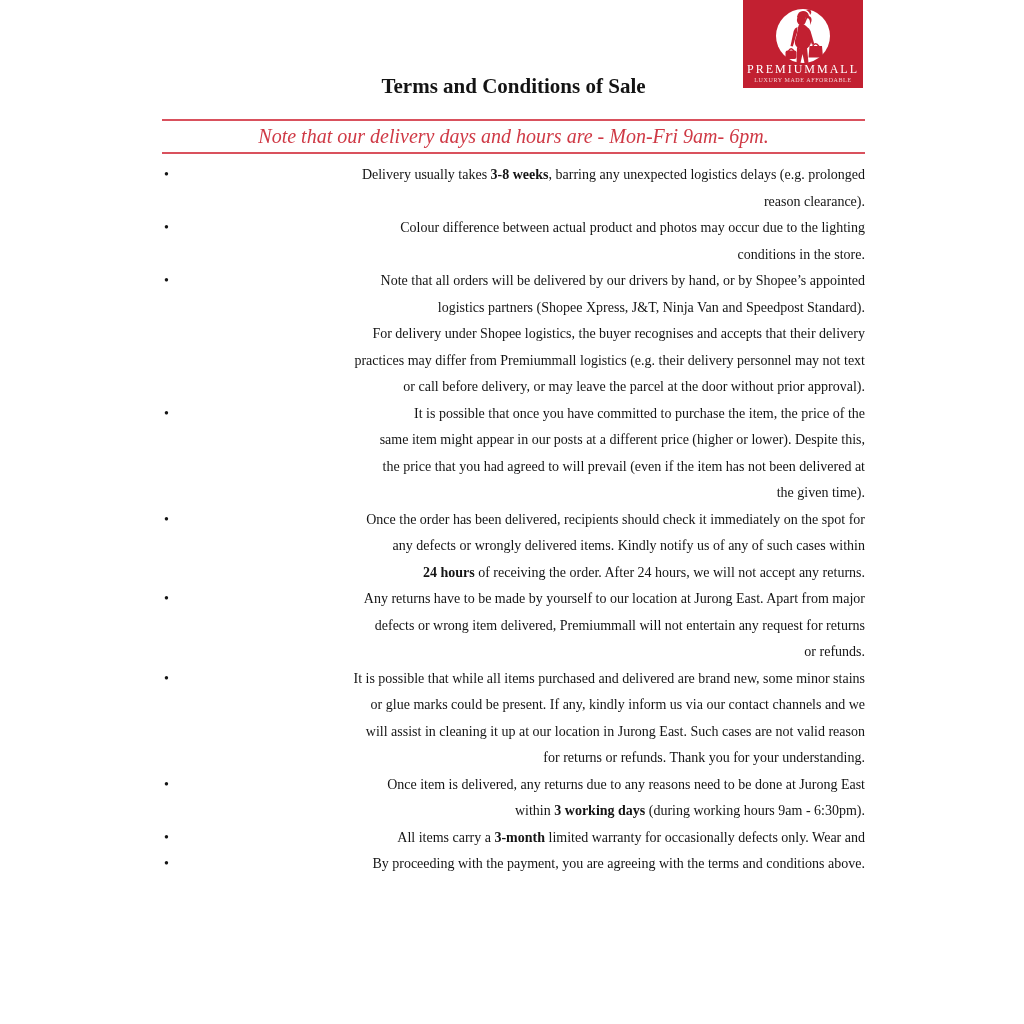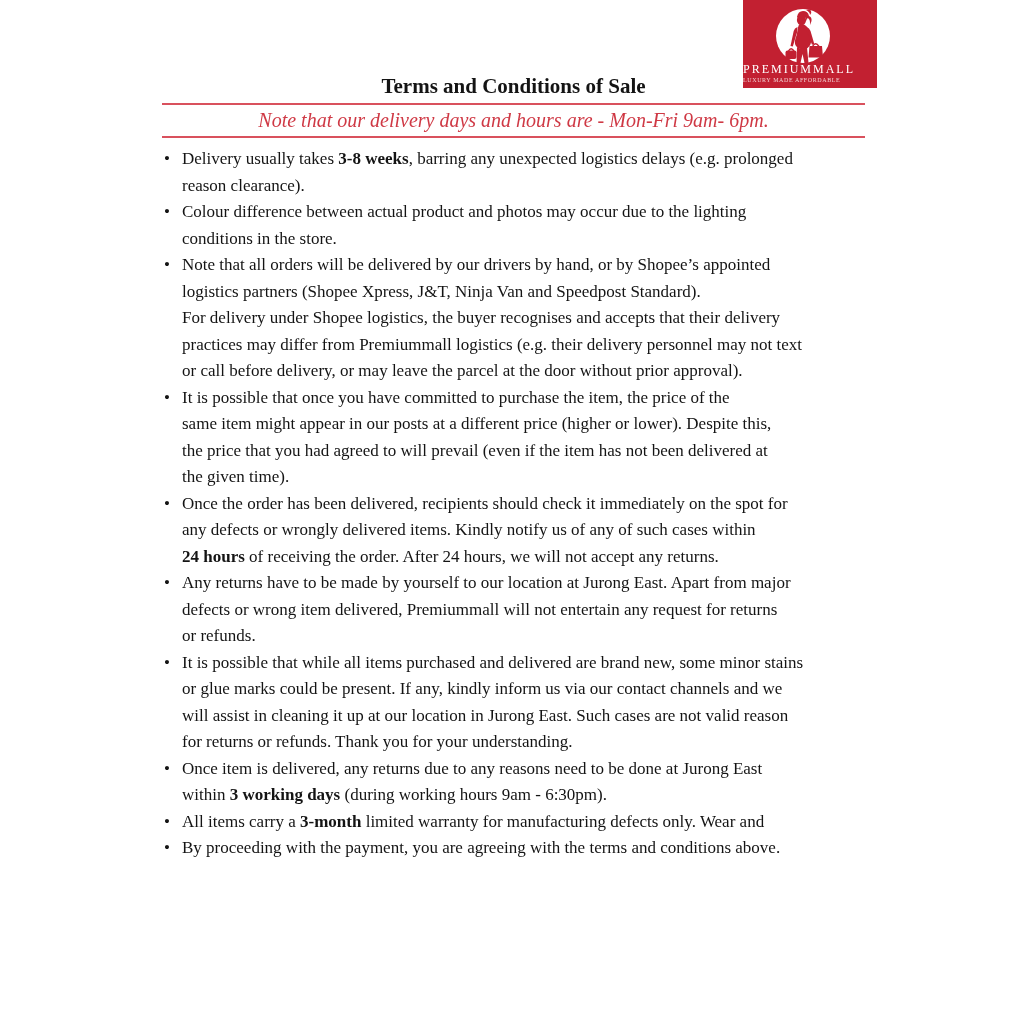--- a/index.html
+++ b/index.html
@@ -2,37 +2,37 @@
 <html style="--logoRed: #c22031; --ruleRed: #d9515d; --noteRed: #cf3945; --text: #141414; --pageBg: #ffffff;"><head>
 <meta charset="utf-8">
 <style>
   html,body{margin:0;padding:0;background:#fff;}
   .page{
     position:relative;width:1024px;height:1024px;overflow:hidden;
     background:var(--pageBg,#ffffff);
     font-family:"Liberation Serif",serif;color:var(--text,#141414);
   }
   
-  .logo{position:absolute;left:743px;top:0;width:134px;height:88px;
-    background:var(--logoRed,#c22031);}
+  .logo{position:absolute;left:743px;top:0;width:120px;height:88px;
+    background:var(--logoRed,#c22031);text-align:center;}
   .logo svg{position:absolute;left:0;top:0;display:block;}
   .logo .brand{position:absolute;left:0;right:0;top:63px;color:#ffffff;
     font-size:12px;letter-spacing:2px;line-height:13px;font-weight:400;white-space:nowrap;}
   .logo .tagline{position:absolute;left:0;right:0;top:77px;color:rgba(255,255,255,.78);
     font-size:6px;letter-spacing:.6px;line-height:7px;white-space:nowrap;}
   
   .content{position:absolute;left:162px;top:0;width:703px;}
   .title{margin:71px 0 0;font-size:21px;line-height:30px;font-weight:bold;
     text-align:center;}
-  .note{margin-top:2px;border-top:2px solid var(--ruleRed,#d9515d);
+  .note{margin-top:18px;border-top:2px solid var(--ruleRed,#d9515d);
     border-bottom:2px solid var(--ruleRed,#d9515d);
     height:31px;line-height:31px;text-align:center;
     color:var(--noteRed,#cf3945);font-style:italic;font-size:20px;}
   ul.terms{list-style:none;margin:8px 0 0;padding:0;
-    font-size:17px;line-height:26.5px;text-align:left;}
+    font-size:14px;line-height:26.5px;text-align:right;}
   ul.terms li{position:relative;padding-left:20px;}
   ul.terms li::before{content:"\2022";position:absolute;left:2px;top:0;}
   ul.terms b{font-weight:bold;}
 </style>
 </head>
 <body>
 
 <div class="page">
 
   <div class="logo">
@@ -70,18 +70,18 @@
     </div>
     <ul class="terms">
         <li><span>Delivery usually takes </span><b>3-8 weeks</b><span>, barring any unexpected logistics delays (e.g. prolonged</span><br><span>reason clearance).</span></li>
         <li><span>Colour difference between actual product and photos may occur due to the lighting</span><br><span>conditions in the store.</span></li>
         <li><span>Note that all orders will be delivered by our drivers by hand, or by Shopee’s appointed</span><br><span>logistics partners (Shopee Xpress, J&amp;T, Ninja Van and Speedpost Standard).</span><br><span>For delivery under Shopee logistics, the buyer recognises and accepts that their delivery</span><br><span>practices may differ from Premiummall logistics (e.g. their delivery personnel may not text</span><br><span>or call before delivery, or may leave the parcel at the door without prior approval).</span></li>
         <li><span>It is possible that once you have committed to purchase the item, the price of the</span><br><span>same item might appear in our posts at a different price (higher or lower). Despite this,</span><br><span>the price that you had agreed to will prevail (even if the item has not been delivered at</span><br><span>the given time).</span></li>
         <li><span>Once the order has been delivered, recipients should check it immediately on the spot for</span><br><span>any defects or wrongly delivered items. Kindly notify us of any of such cases within</span><br><b>24 hours</b><span> of receiving the order. After 24 hours, we will not accept any returns.</span></li>
         <li><span>Any returns have to be made by yourself to our location at Jurong East. Apart from major</span><br><span>defects or wrong item delivered, Premiummall will not entertain any request for returns</span><br><span>or refunds.</span></li>
         <li><span>It is possible that while all items purchased and delivered are brand new, some minor stains</span><br><span>or glue marks could be present. If any, kindly inform us via our contact channels and we</span><br><span>will assist in cleaning it up at our location in Jurong East. Such cases are not valid reason</span><br><span>for returns or refunds. Thank you for your understanding.</span></li>
         <li><span>Once item is delivered, any returns due to any reasons need to be done at Jurong East</span><br><span>within </span><b>3 working days</b><span> (during working hours 9am - 6:30pm).</span></li>
-        <li><span>All items carry a </span><b>3-month</b><span> limited warranty for manufacturing defects only. Wear and</span><br></li>
+        <li><span>All items carry a </span><b>3-month</b><span> limited warranty for occasionally defects only. Wear and</span><br></li>
         <li><span>By proceeding with the payment, you are agreeing with the terms and conditions above.</span></li>
       </ul>
   </div>
 
 </div>
 
 </body></html>

